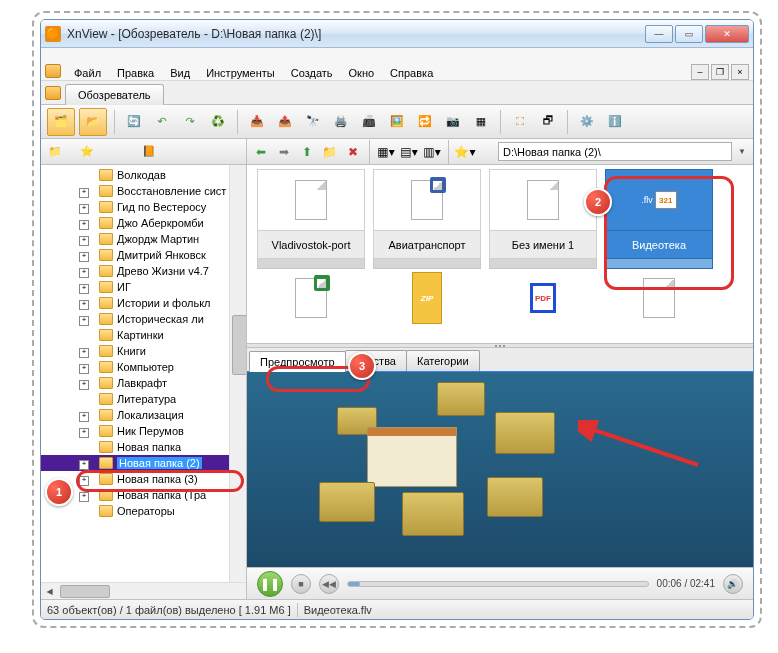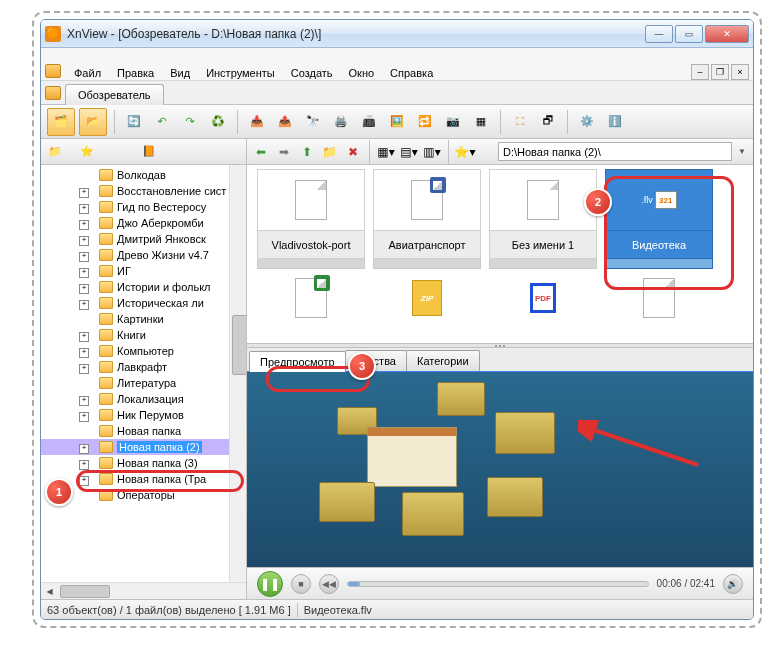--- a/index.html
+++ b/index.html
@@ -28,21 +28,21 @@
 .sidebar { width: 206px; display: flex; flex-direction: column; border-right: 1px solid #c0c0c0; }
 .side-toolbar { height: 26px; background: linear-gradient(#fbfbfb,#e4e4e4); border-bottom: 1px solid #c0c0c0; display: flex; align-items: center; padding: 0 4px; gap: 12px; }
 .side-toolbar .stbtn { width: 20px; height: 20px; display: flex; align-items: center; justify-content: center; cursor: pointer; }
 .tree-wrap { flex: 1; overflow: hidden; position: relative; background: #fff; display: flex; }
 .tree { flex: 1; overflow-y: auto; overflow-x: hidden; padding: 2px 0; }
 .tree-item { display: flex; align-items: center; height: 16px; padding-left: 58px; white-space: nowrap; cursor: pointer; position: relative; }
 .tree-item::before { content: ''; position: absolute; left: 38px; top: 5px; width: 8px; height: 8px; border: 1px solid #888; background: #fff; font-size: 8px; line-height: 6px; text-align: center; }
 .tree-item[data-expand="plus"]::before { content: '+'; }
 .tree-item[data-expand="none"]::before { display: none; }
 .tree-item .folder-icon { width: 14px; height: 12px; background: linear-gradient(#ffe08a,#f5b944); border: 1px solid #cf9a2f; border-radius: 1px; margin-right: 4px; flex-shrink: 0; }
-.tree-item.selected { background: #c4b5fd; }
+.tree-item.selected { background: #4c1d95; }
 .tree-item.selected .label { background: #3399ff; color: #fff; padding: 0 2px; }
 .tree-vscroll { width: 17px; background: #f0f0f0; border-left: 1px solid #ddd; position: relative; }
 .tree-vscroll .thumb { position: absolute; left: 2px; right: 2px; top: 150px; height: 60px; background: #cdcdcd; border: 1px solid #aaa; border-radius: 2px; }
 .tree-hscroll { height: 17px; background: #f0f0f0; border-top: 1px solid #ddd; display: flex; align-items: center; }
 .tree-hscroll .arrow { width: 17px; height: 15px; display:flex; align-items:center; justify-content:center; font-size:8px; color:#555; }
 .tree-hscroll .hthumb { width: 50px; height: 13px; background: #cdcdcd; border: 1px solid #aaa; border-radius: 2px; margin-left: 2px; }
 
 .main { flex: 1; display: flex; flex-direction: column; min-width: 0; }
 .main-toolbar { height: 26px; background: linear-gradient(#fbfbfb,#e4e4e4); border-bottom: 1px solid #c0c0c0; display: flex; align-items: center; padding: 0 4px; gap: 3px; }
 .main-toolbar .mtbtn { width: 20px; height: 20px; display:flex; align-items:center; justify-content:center; cursor:pointer; font-size:12px; }
@@ -61,21 +61,21 @@
 .thumb.selected .thumb-strip { background: #7ab0e3; border-color: #2b6db3; }
 .doc-icon { width: 32px; height: 40px; background: #fff; border: 1px solid #b0b0b0; position: relative; }
 .doc-icon::after { content: ''; position: absolute; top: 0; right: 0; width: 9px; height: 9px; background: linear-gradient(135deg,#fff 0 50%,#ccc 50%); }
 .word-badge { position: absolute; top: -4px; right: -4px; width: 16px; height: 16px; background: #3b5fab; color: #fff; font-size: 9px; font-weight: bold; display: flex; align-items: center; justify-content: center; border-radius: 2px; }
 .flv-icon { display:flex; flex-direction:row; align-items:center; gap:2px; }
 .flv-icon .txt { font-size:9px; color:#fff; }
 .flv-icon .mpc { width:22px; height:18px; background:#fff; border:1px solid #888; display:flex; align-items:center; justify-content:center; font-size:8px; color:#e07000; font-weight:bold; }
 .thumbs-row2 .thumb { width: 108px; }
 .thumbs-row2 .thumb-pic { height: 46px; border: none; }
 .xl-badge { position: absolute; top: -4px; right: -4px; width: 16px; height: 16px; background: #2e8b3d; color: #fff; font-size: 9px; font-weight: bold; display: flex; align-items: center; justify-content: center; border-radius: 2px; }
-.zip-icon { width: 30px; height: 36px; background: #f5c542; border: 1px solid #c79a1f; display:flex; align-items:center; justify-content:center; font-size:8px; color:#fff; font-weight:bold;font-style:italic; }
+.zip-icon { width: 30px; height: 52px; background: #f5c542; border: 1px solid #c79a1f; display:flex; align-items:center; justify-content:center; font-size:8px; color:#fff; font-weight:bold;font-style:italic; }
 .pdf-icon { width: 26px; height: 30px; background:#fff; border:3px solid #1d4ed8; color:#d33; font-size:8px; font-weight:bold; display:flex; align-items:center; justify-content:center; }
 
 .splitter-h { height: 5px; background: #e4e4e4; cursor: ns-resize; border-top: 1px solid #c0c0c0; border-bottom: 1px solid #c0c0c0; display:flex; justify-content:center; }
 .splitter-h .grip { width: 30px; height: 3px; display:flex; gap:2px; align-items:center; justify-content:center; }
 .splitter-h .grip span { width:2px; height:2px; background:#999; }
 
 .tabs-panel { height: 24px; background: #ececec; display: flex; align-items: flex-end; padding-left: 2px; border-bottom: 1px solid #3b82f6; }
 .ptab { padding: 4px 10px; border: 1px solid #a0a0a0; border-bottom: none; background: linear-gradient(#f8f8f8,#e0e0e0); margin-right: -1px; border-radius: 2px 2px 0 0; position: relative; cursor: pointer; }
 .ptab.active { background: #fff; z-index: 2; top: 1px; }
 
@@ -187,20 +187,24 @@
             <div class="tree-item" data-expand="plus">
               <span class="folder-icon"></span>
               <span class="label">Гид по Вестеросу</span>
             </div>
             <div class="tree-item" data-expand="plus">
               <span class="folder-icon"></span>
               <span class="label">Джо Аберкромби</span>
             </div>
             <div class="tree-item" data-expand="plus">
               <span class="folder-icon"></span>
+              <span class="label">Джордж Мартин</span>
+            </div>
+            <div class="tree-item" data-expand="plus">
+              <span class="folder-icon"></span>
               <span class="label">Дмитрий Янковск</span>
             </div>
             <div class="tree-item" data-expand="plus">
               <span class="folder-icon"></span>
               <span class="label">Древо Жизни v4.7</span>
             </div>
             <div class="tree-item" data-expand="plus">
               <span class="folder-icon"></span>
               <span class="label">ИГ</span>
             </div>

